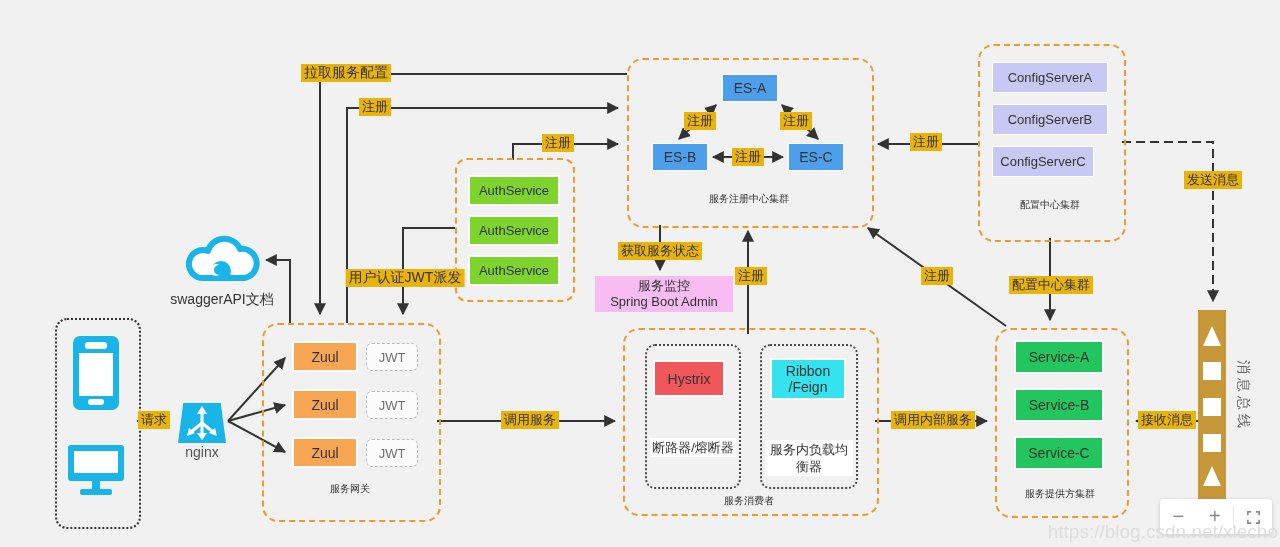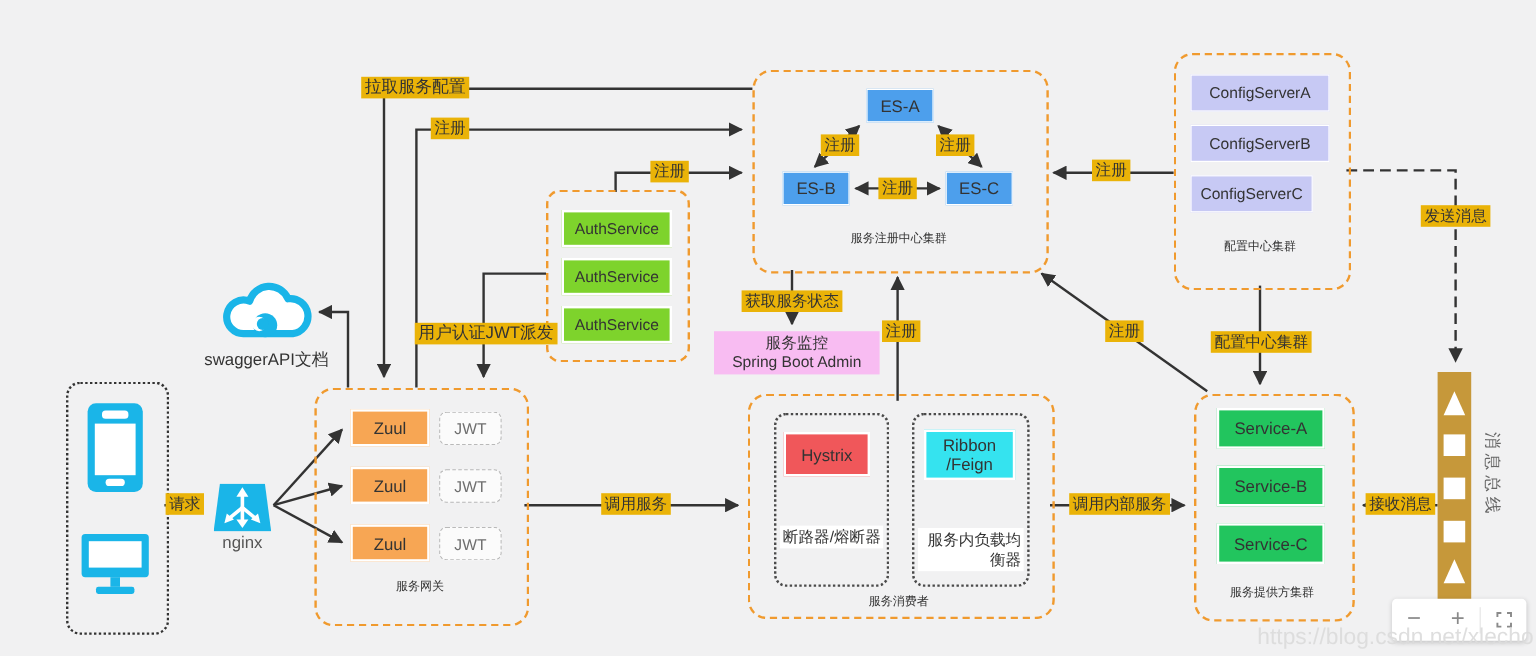--- a/index.html
+++ b/index.html
@@ -13,21 +13,21 @@
   .node-zuul{background:#f7a654;}
   .node-jwt{background:#fbfbfb;border:1px dashed #b9b9b9;border-radius:6px;color:#6f6f6f;font-size:13px;}
   .node-auth{background:#7ed32c;font-size:13px;}
   .node-es{background:#4d9fec;border-width:1px;}
   .node-config{background:#c7c9f4;border-width:1px;font-size:13px;}
   .node-service{background:#22c55e;}
   .node-hystrix{background:#f0575a;}
   .node-ribbon{background:#35e3ef;flex-direction:column;line-height:16px;}
   .node-pink{background:#f8bcf2;border:none;flex-direction:column;line-height:16px;font-size:13px;}
   .dotted-sub{position:absolute;border:2px dotted #4a4a4a;border-radius:10px;z-index:2;}
-  .desc{position:absolute;background:#fff;color:#333;font-size:13px;line-height:17px;text-align:right;z-index:3;padding:1px 2px;}
+  .desc{position:absolute;background:#fff;color:#333;font-size:13px;line-height:17px;text-align:center;z-index:3;padding:1px 2px;}
   .elabel{position:absolute;transform:translate(-50%,-50%);background:#eab308;color:#333;
           font-size:13px;white-space:nowrap;z-index:4;padding:0 3px;}
   .client-box{position:absolute;left:55px;top:318px;width:82px;height:207px;border:2px dotted #333;border-radius:12px;z-index:2;}
   .cyan{background:#1ab5e8;}
   .bus{position:absolute;left:1198px;top:310px;width:28px;height:196px;background:#c6983a;z-index:2;
        display:flex;flex-direction:column;align-items:center;}
   .bus-tri{width:0;height:0;border-left:9px solid transparent;border-right:9px solid transparent;border-bottom:20px solid #fff;}
   .bus-sq{width:18px;height:18px;background:#fff;}
   .bus-label{position:absolute;left:1252px;top:360px;transform:rotate(90deg);transform-origin:0 0;
              font-size:14px;color:#666;letter-spacing:4px;white-space:nowrap;z-index:3;}

